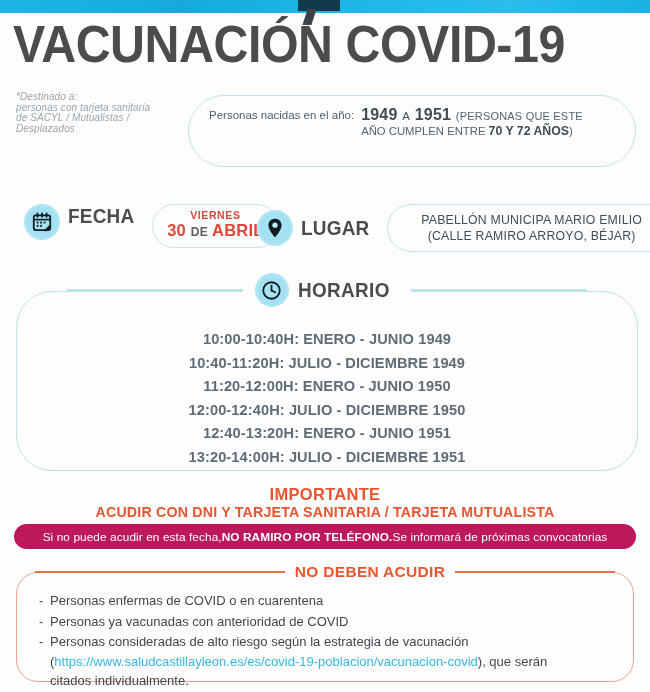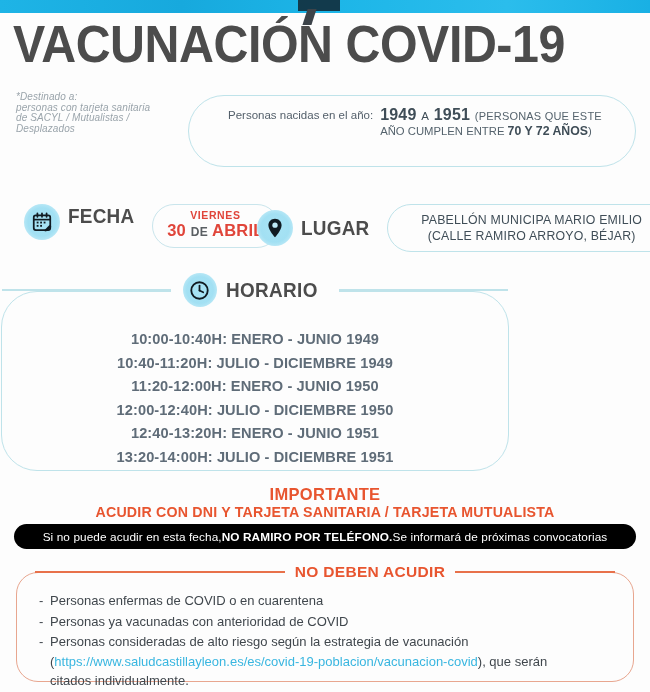--- a/index.html
+++ b/index.html
@@ -114,21 +114,20 @@
     box-sizing: border-box;
   }
   .pob-row { position: absolute; display: flex; align-items: flex-start; }
   .pob-row.r1 { top: 10px; left: 20px; }
   .pob-row.r2 { top: 41px; left: 20px; }
   .lead-lbl {
     font-size: 11.5px;
     color: #54606b;
     white-space: nowrap;
     padding-top: 3px;
-    margin-left: 19px;
   }
   .pob-val { margin-left: 7px; }
   .years {
     font-size: 16px;
     font-weight: bold;
     color: #3f4d57;
     letter-spacing: .2px;
   }
   .years .a { font-size: 11.5px; font-weight: normal; }
   .years .paren { font-size: 11px; font-weight: normal; color:#55636d; }
@@ -215,22 +214,22 @@
     justify-content: center;
     font-size: 12.3px;
     color: #3f4d57;
     line-height: 16px;
     letter-spacing: .2px;
   }
 
   
   .box-horario {
     position: absolute;
-    top: 291px; left: 1px;
-    width: 508px;
+    top: 291px; left: 16px;
+    width: 622px;
     height: 180px;
     border: 1.4px solid #bfe3ea;
     border-radius: 36px;
     box-sizing: border-box;
   }
   .horario-head {
     position: absolute;
     top: -19px;
     left: 0; right: 0;
     display: flex;
@@ -292,21 +291,21 @@
     font-size: 14.2px;
     font-weight: bold;
     color: #e8552f;
     letter-spacing: .2px;
   }
   .red-banner {
     position: absolute;
     top: 524px; left: 14px;
     width: 622px;
     height: 25px;
-    background: #000000;
+    background: #be185d;
     border-radius: 13px;
     box-sizing: border-box;
     display: flex;
     align-items: center;
     justify-content: center;
     color: #ffffff;
     font-size: 11.8px;
     letter-spacing: .1px;
   }
   .red-banner b { font-weight: bold; }

